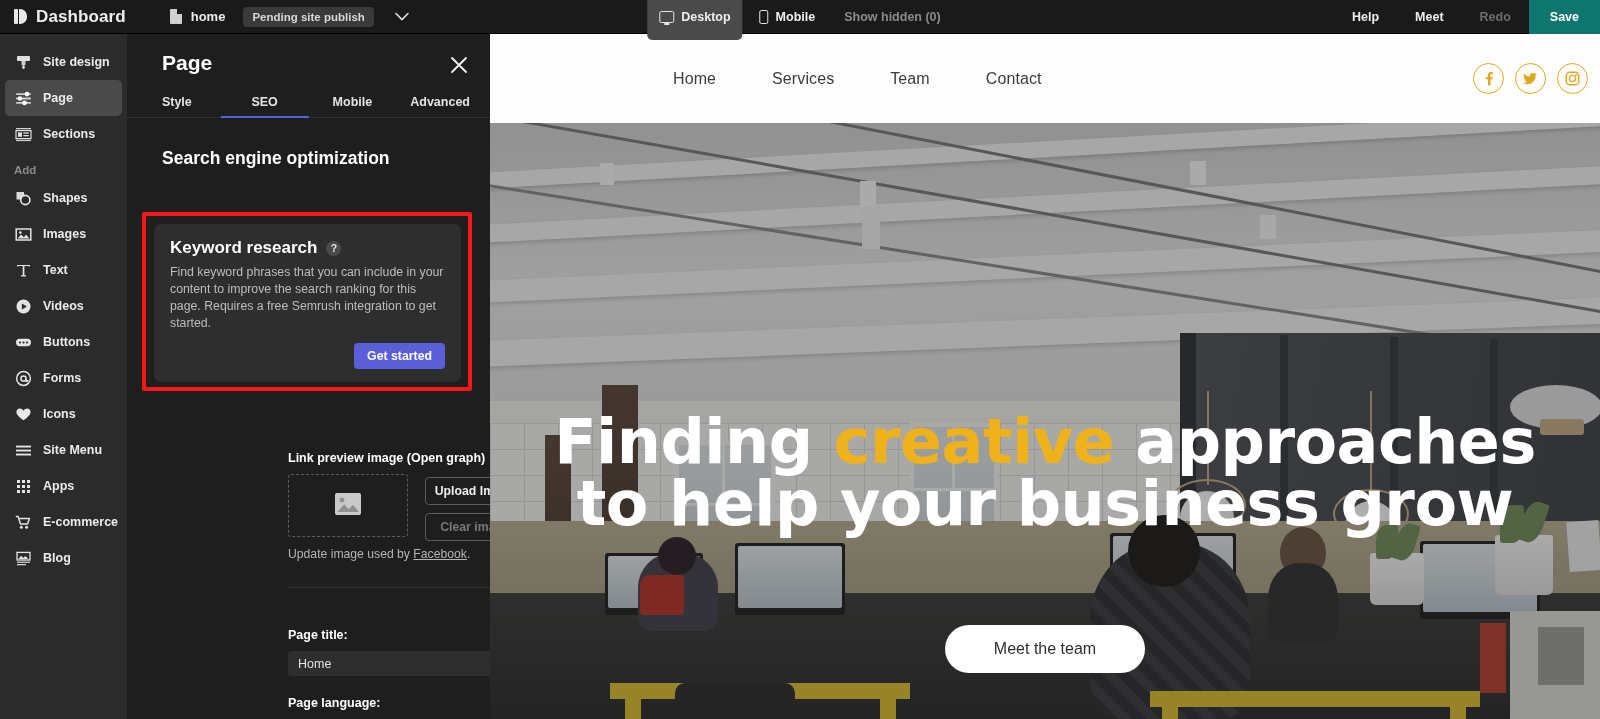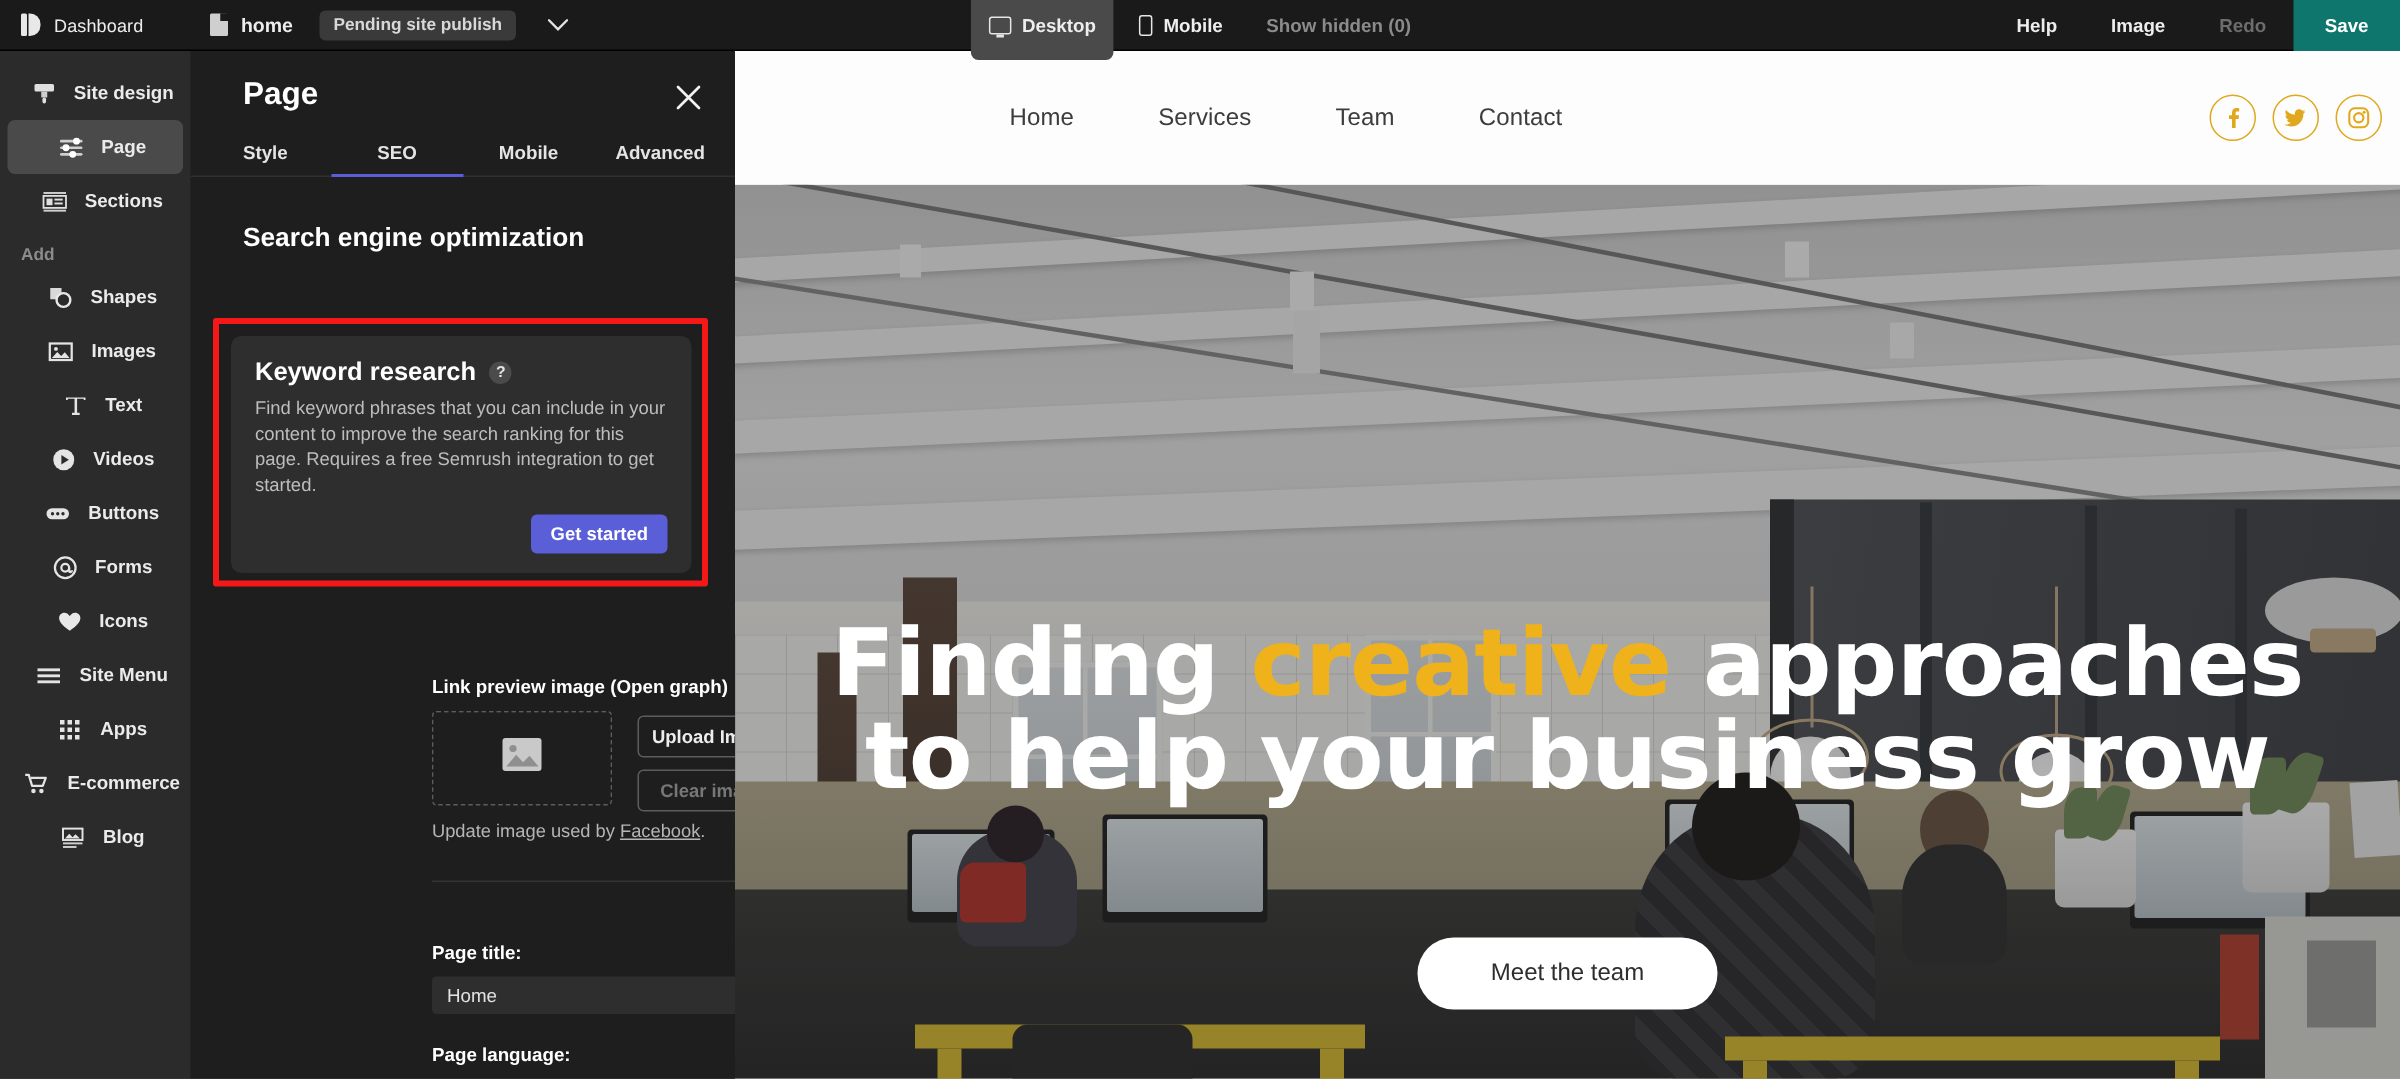--- a/index.html
+++ b/index.html
@@ -23,21 +23,21 @@
   .tb-dash { display: flex; align-items: center; gap: 9px; cursor: pointer; }
   .logo-mark { width: 13px; height: 15px; position: relative; display: inline-block; }
   .logo-mark::before {
     content: ""; position: absolute; left: 0; top: 0; width: 4px; height: 15px;
     background: #e8e8e8; border-radius: 1px;
   }
   .logo-mark::after {
     content: ""; position: absolute; left: 5px; top: 0; width: 8px; height: 15px;
     background: #e8e8e8; border-radius: 0 7px 7px 0;
   }
-  .tb-label { font-size: 12px; color: #ededed; font-weight: 400; letter-spacing: .1px; }
+  .tb-label { font-size: 17px; color: #ededed; font-weight: 700; letter-spacing: .1px; }
   .tb-sep { width: 28px; }
   .tb-file { display: flex; align-items: center; gap: 9px; }
   .file-icon { width: 12px; height: 15px; background: #cfcfcf; border-radius: 1px; position: relative; }
   .file-icon::after {
     content:""; position:absolute; right:0; top:0; border-width:0 0 5px 5px;
     border-style:solid; border-color: transparent transparent #1a1a1a #1a1a1a;
   }
   .tb-file-name { font-size: 13px; color: #ededed; font-weight: 700; }
   .pending-chip {
     margin-left: 9px;
@@ -77,21 +77,21 @@
   
   .rail {
     position: absolute; top: 34px; left: 0; width: 127px; height: 685px;
     background: #2b2b2b;
     padding-top: 10px;
     z-index: 30;
   }
   .rail-item {
     display: flex; align-items: center; gap: 11px;
     height: 36px; margin: 0 5px; padding-left: 9px;
-    border-radius: 5px; cursor: pointer; justify-content: center;
+    border-radius: 5px; cursor: pointer;
   }
   .rail-item.active { background: #4a4a4a; }
   .rail-label { font-size: 12.5px; color: #ebebeb; font-weight: 700; white-space: nowrap; }
   .rail-group { font-size: 11.5px; color: #8c8c8c; font-weight: 700; padding: 12px 0 4px 14px; }
   .ri { width: 18px; height: 18px; flex: 0 0 18px; display: flex; align-items: center; justify-content: center; }
   .ri svg { display:block; }
 
   
   .panel {
     position: absolute; top: 34px; left: 127px; width: 363px; height: 685px;
@@ -274,21 +274,21 @@
     </div>
     <div class="seg">
       <span class="ico-mobile"></span>
       <span>Mobile</span>
     </div>
     <div class="seg ghost">Show hidden (0)</div>
   </div>
 
   <div class="tb-right">
     <div class="tb-act">Help</div>
-    <div class="tb-act">Image</div>
+    <div class="tb-act">Meet</div>
     <div class="tb-act disabled">Redo</div>
     <div class="save-btn">Save</div>
   </div>
 </div>
 
 <div class="rail">
 
   <div class="rail-item">
     <span class="ri">
       <svg width="17" height="17" viewBox="0 0 17 17">

